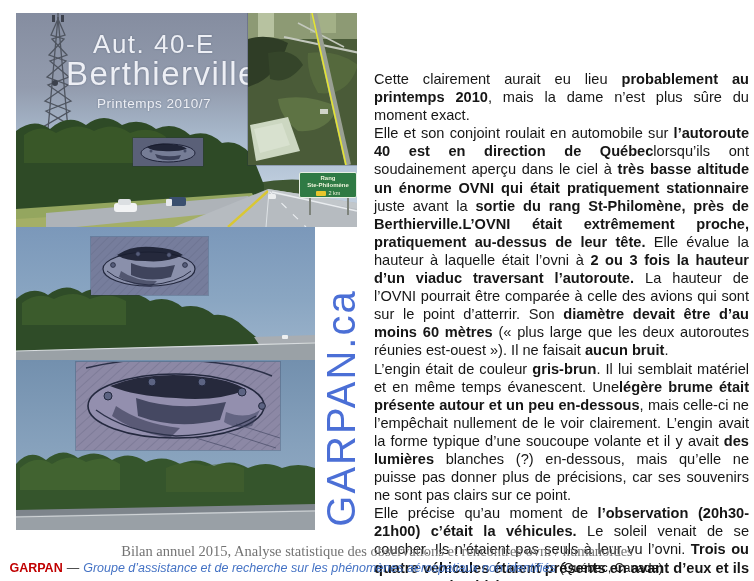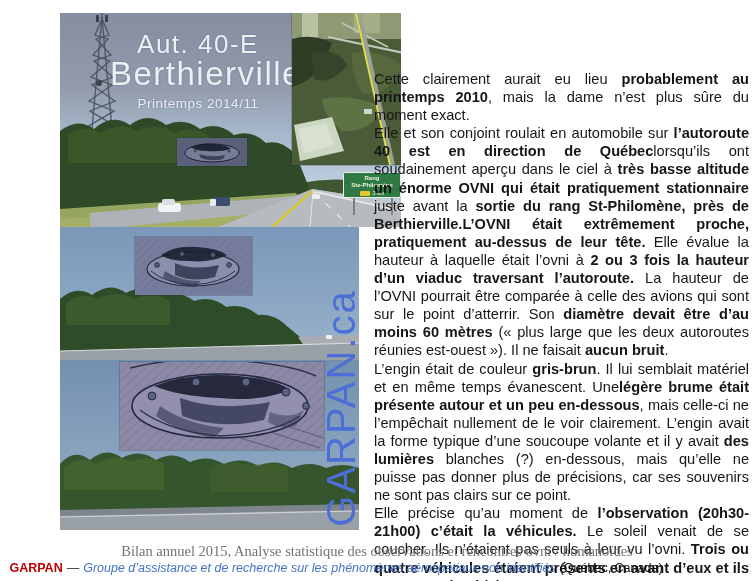--- a/index.html
+++ b/index.html
@@ -1,21 +1,21 @@
 <!DOCTYPE html>
 <html><head>
 <meta charset="utf-8">
 <style>
   html,body{margin:0;padding:0;background:#ffffff;}
   .page{position:relative;width:754px;height:581px;background:#ffffff;overflow:hidden;
         font-family:"Liberation Sans",sans-serif;}
 
   
   .collage{position:absolute;left:16px;top:13px;width:348px;height:517px;}
-  .scene{position:absolute;overflow:hidden;margin-left:44px;}
+  .scene{position:absolute;overflow:hidden;}
   .scene1{left:0;top:0;width:341px;height:214px;
           background:linear-gradient(180deg,#858da0 0%,#939cae 35%,#a8b9cc 58%,#bccbdc 78%,#c2d0dd 100%);}
   .scene2{left:0;top:214px;width:299px;height:133px;
           background:linear-gradient(180deg,#7b98ba 0%,#8aa6c2 55%,#9db4cb 100%);}
   .scene3{left:0;top:347px;width:299px;height:170px;
           background:linear-gradient(180deg,#7390ae 0%,#86a1bc 50%,#97aec5 100%);}
   .groundsvg{position:absolute;left:0;top:0;}
 
   .title-block{position:absolute;left:50px;top:16px;width:176px;text-align:center;
                color:#edeff5;text-shadow:0 0 2px rgba(60,70,90,.45);}
@@ -81,21 +81,21 @@
           <line x1="28" y1="0" x2="28" y2="6"></line>
         </g>
         <rect x="22" y="2" width="3" height="7" fill="#3c414c"></rect>
         <rect x="31" y="2" width="3" height="7" fill="#3c414c"></rect>
         <circle cx="25" cy="70" r="3" fill="#3c414c"></circle>
       </svg>
 
       <div class="title-block">
         <div class="title-route">Aut. 40-E</div>
         <div class="title-place">Berthierville</div>
-        <div class="title-season">Printemps 2014/11</div>
+        <div class="title-season">Printemps 2010/7</div>
       </div>
 
       <svg class="groundsvg" width="341" height="214" viewBox="0 0 341 214">
 
         <path d="M240,170 Q270,164 300,168 L341,166 L341,182 L240,180 Z" fill="#3f5732"></path>
 
         <path d="M0,118 Q18,104 34,116 Q52,100 70,112 Q88,98 106,112 Q124,104 140,116
                  Q158,108 174,122 Q192,116 206,130 Q222,126 236,142 L248,172
                  L248,214 L0,214 Z" fill="#2e4a26"></path>
         <path d="M8,122 Q24,110 40,120 Q60,108 78,118 Q98,108 114,120 Q134,112 150,124

